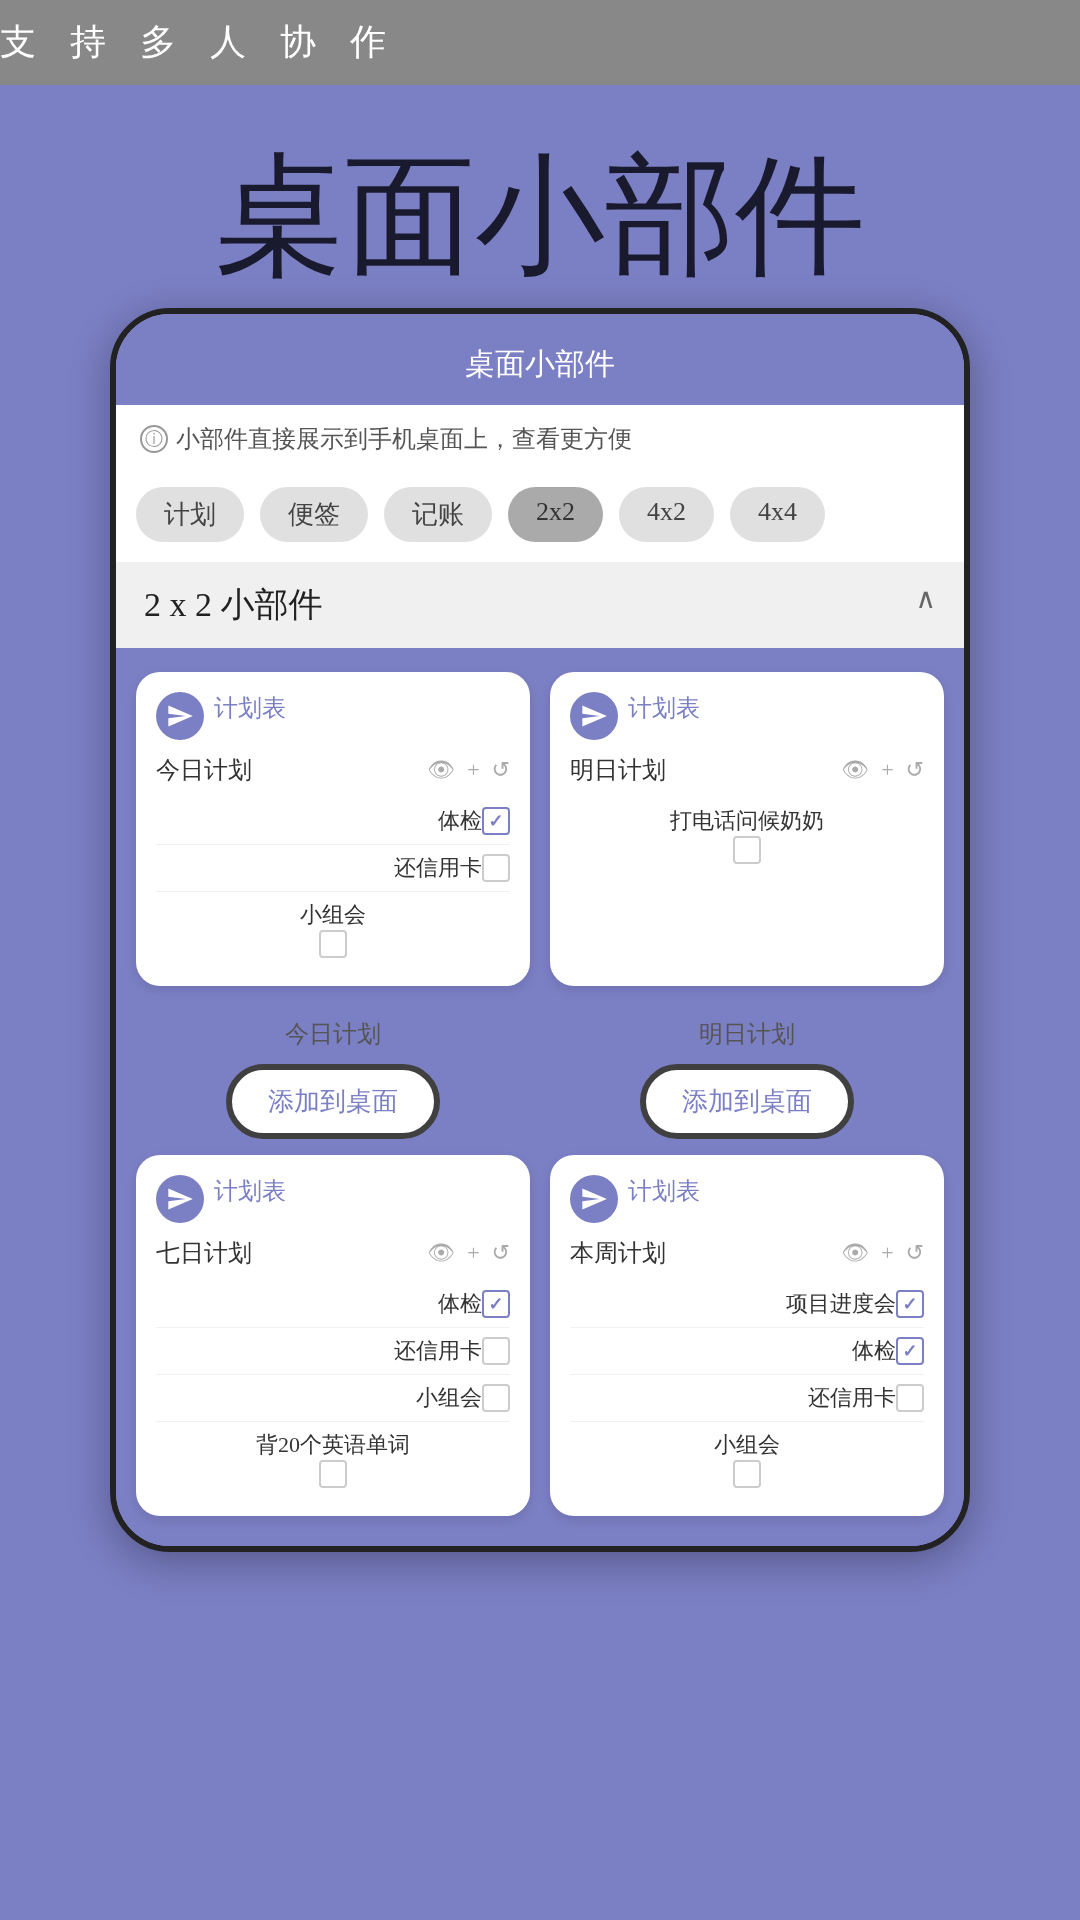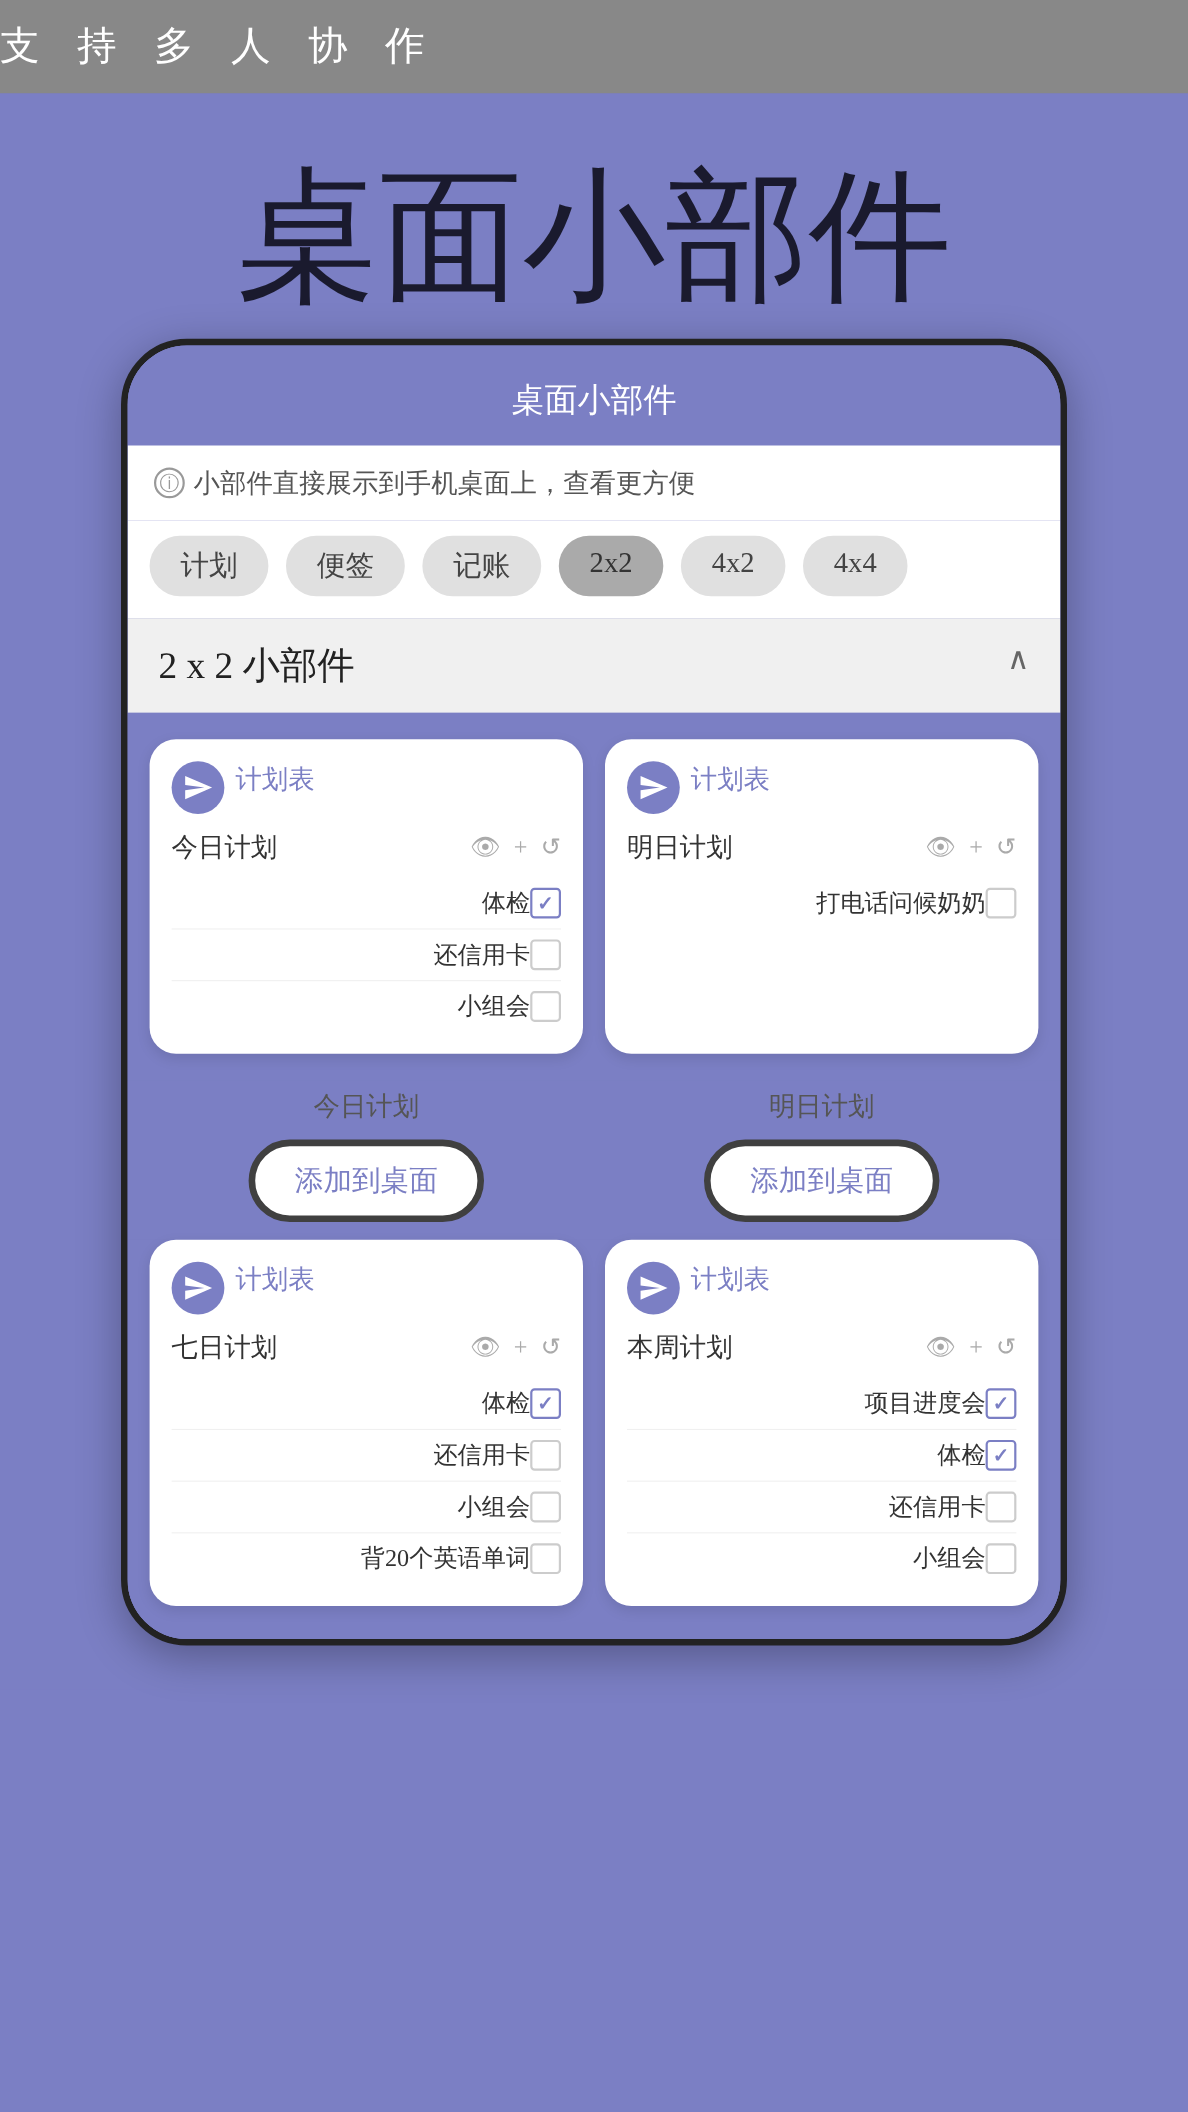--- a/index.html
+++ b/index.html
@@ -195,21 +195,21 @@
       font-size: 22px;
     }
 
     .task-row {
       display: flex;
       align-items: center;
       justify-content: flex-end;
       padding: 8px 0;
       border-bottom: 1px solid #f0f0f0;
     }
-    .task-row:last-child { border-bottom: none; }
+    .task-row:last-child { border-bottom: none; flex-direction: column; }
     .task-name {
       font-size: 22px;
       color: #333;
     }
     .checkbox {
       width: 28px;
       height: 28px;
       border: 2px solid #ccc;
       border-radius: 4px;
       display: flex;

